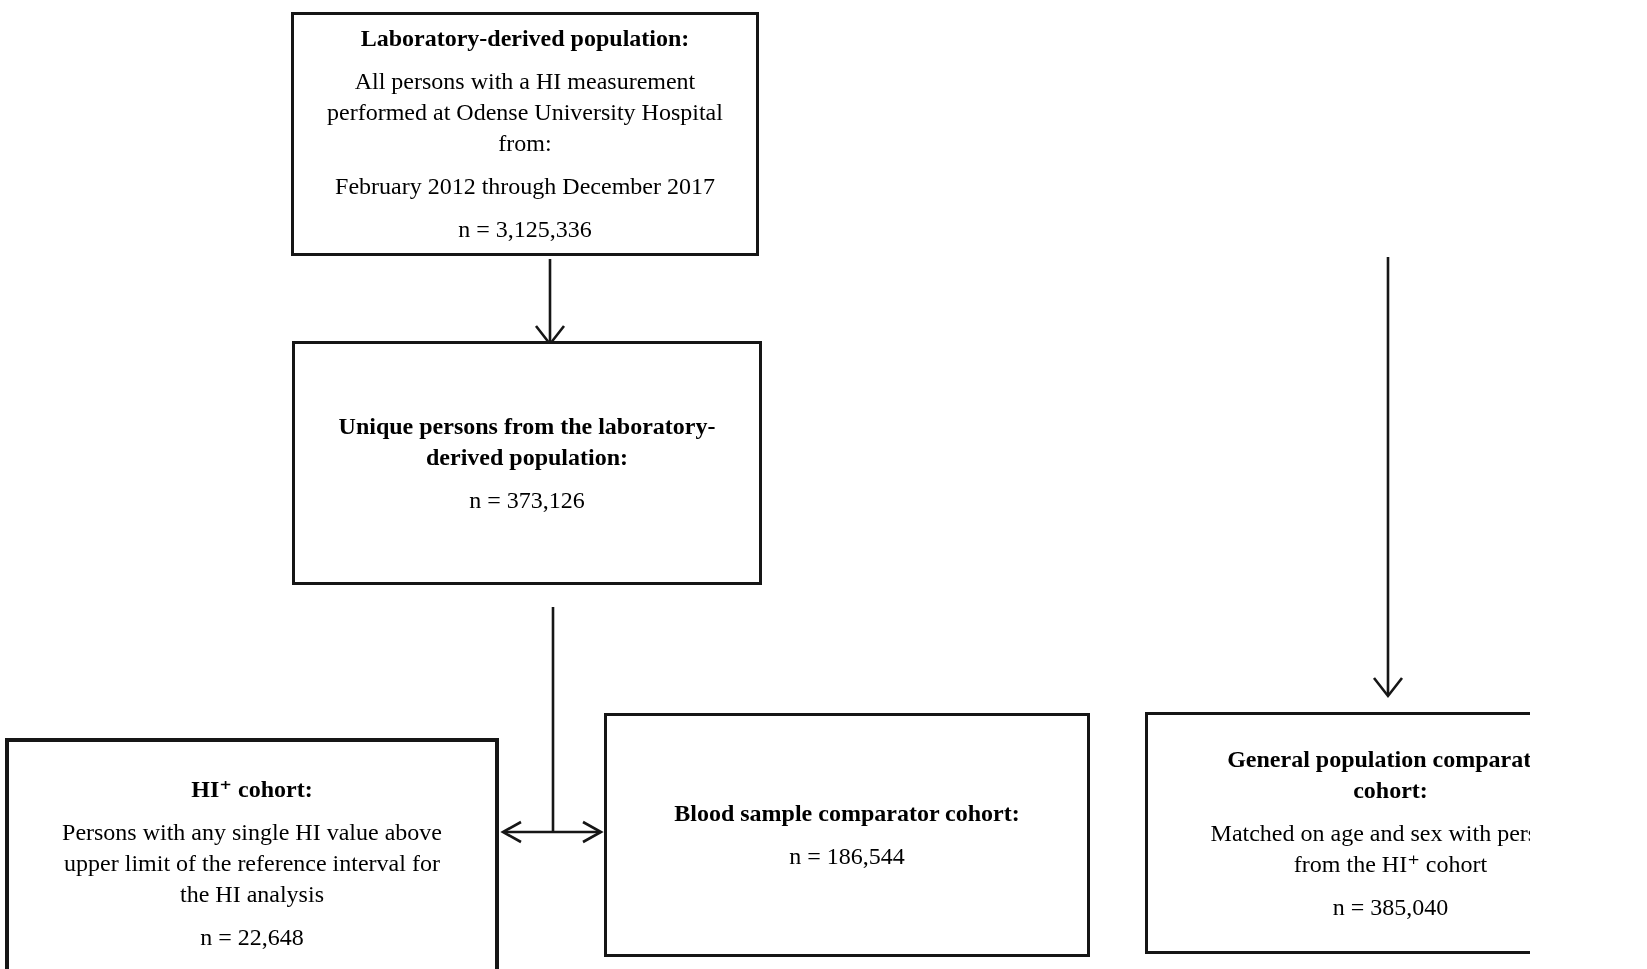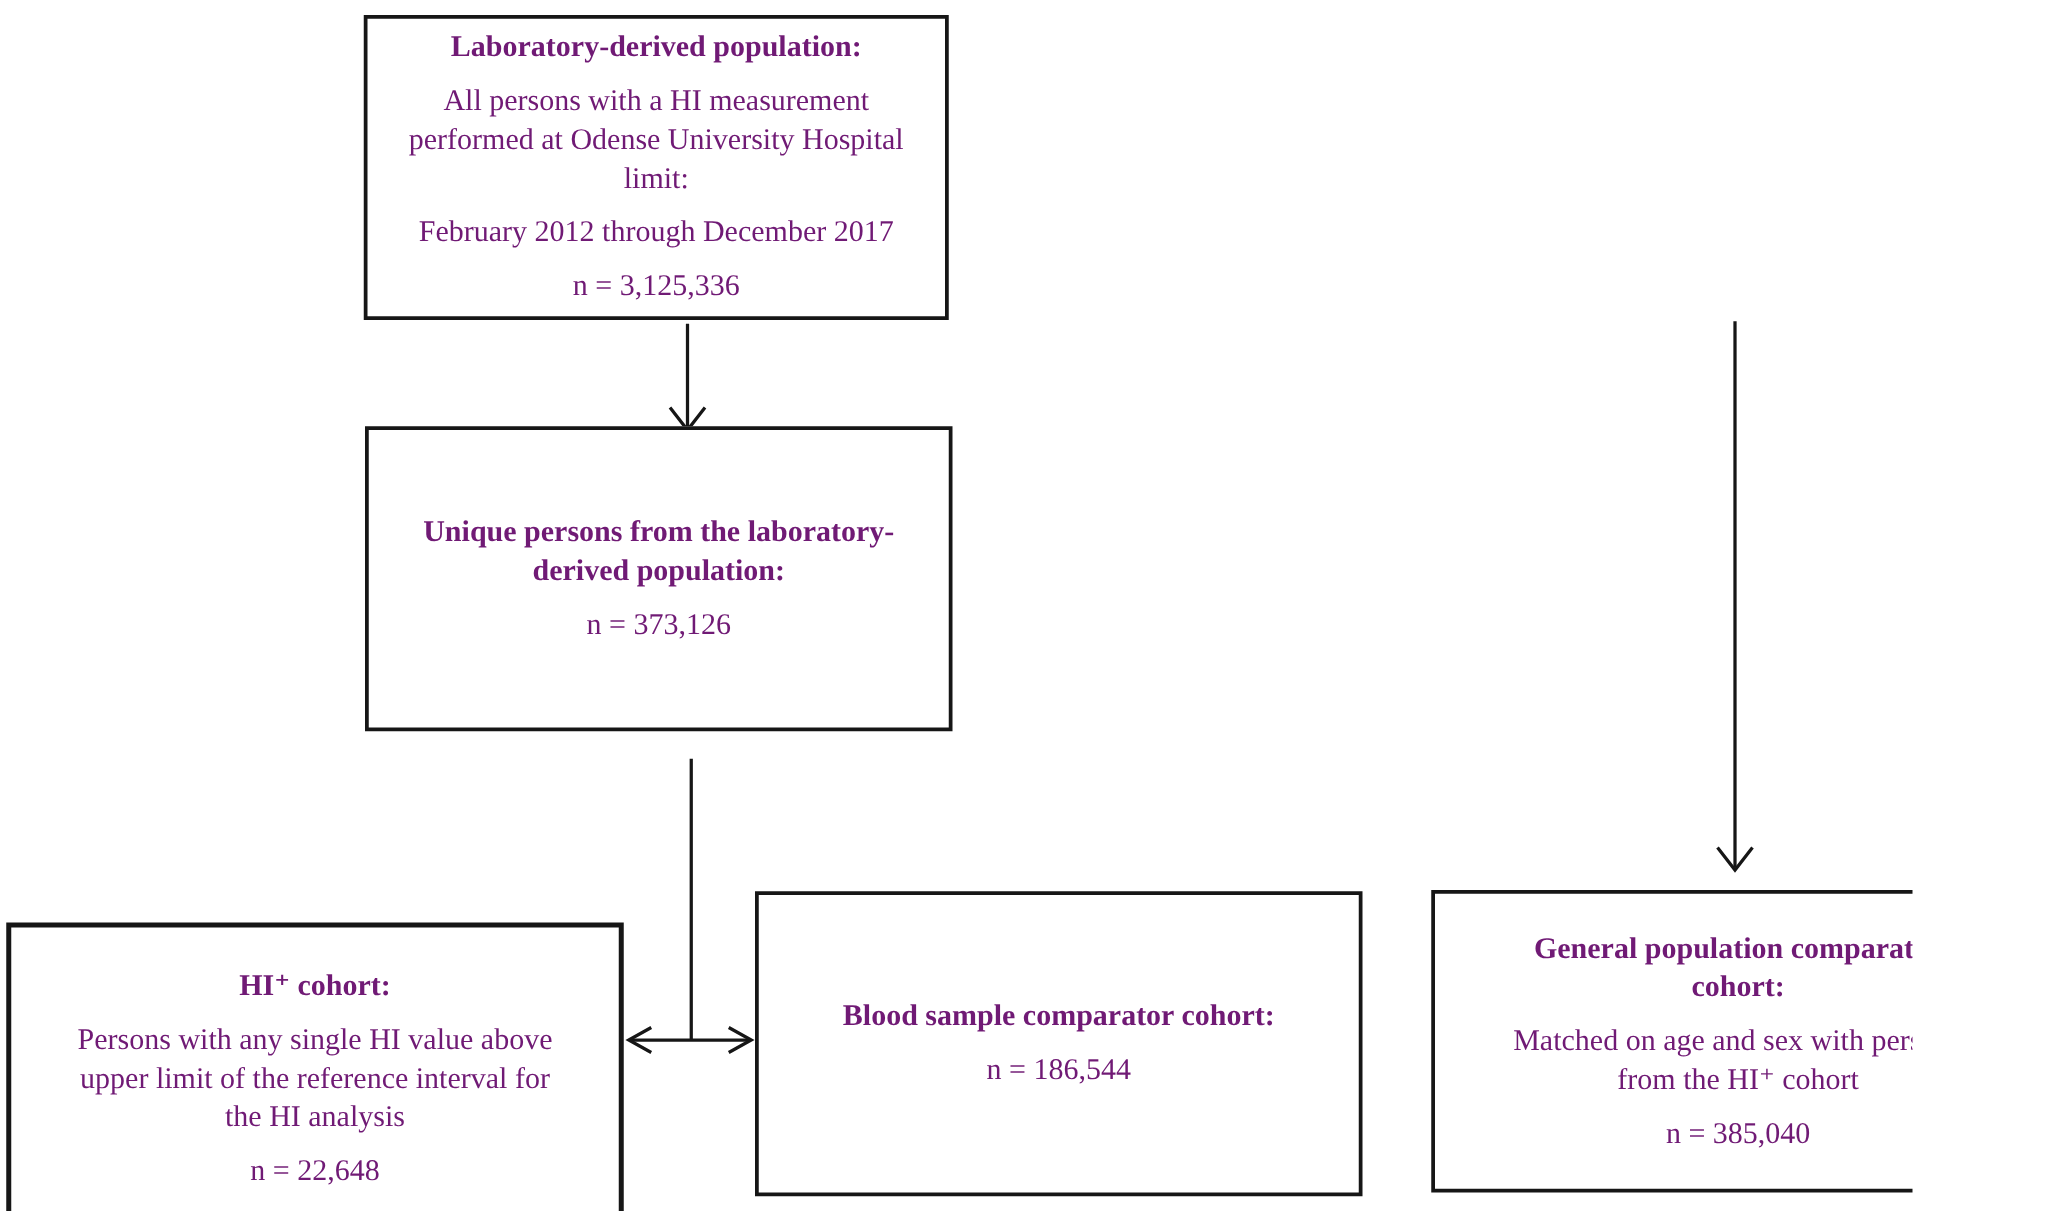--- a/index.html
+++ b/index.html
@@ -6,21 +6,21 @@
     margin: 0;
     padding: 0;
     background: #ffffff;
   }
   .canvas {
     position: relative;
     width: 1530px;
     height: 969px;
     background: #ffffff;
     font-family: "Liberation Serif", "DejaVu Serif", serif;
-    color: #701a75;
+    color: #000000;
     overflow: hidden;
   }
   .box {
     position: absolute;
     box-sizing: border-box;
     border: 3px solid #161616;
     background: #ffffff;
     display: flex;
     flex-direction: column;
     justify-content: center;
@@ -78,21 +78,21 @@
     <g>
       <path d="M1388,257 L1388,694"></path>
       <polyline points="1374,678 1388,696 1402,678"></polyline>
     </g>
   </svg>
 
   <div class="box" id="box-lab">
     <p class="title">Laboratory-derived population:</p>
     <p class="body">All persons with a HI measurement
 performed at Odense University Hospital
-limit:</p>
+from:</p>
     <p class="body">February 2012 through December 2017</p>
     <p class="count">n = 3,125,336</p>
   </div>
 
 
   <div class="box" id="box-unique">
     <p class="title">Unique persons from the laboratory-
 derived population:</p>
     <p class="count">n = 373,126</p>
   </div>

